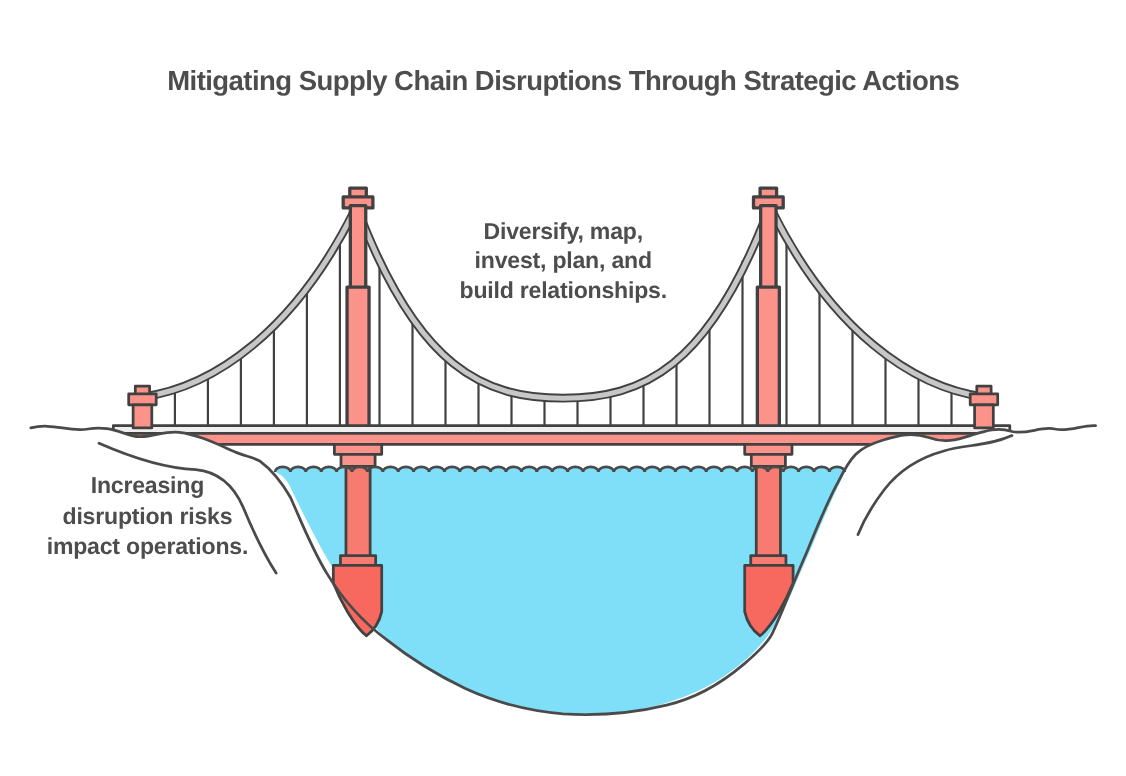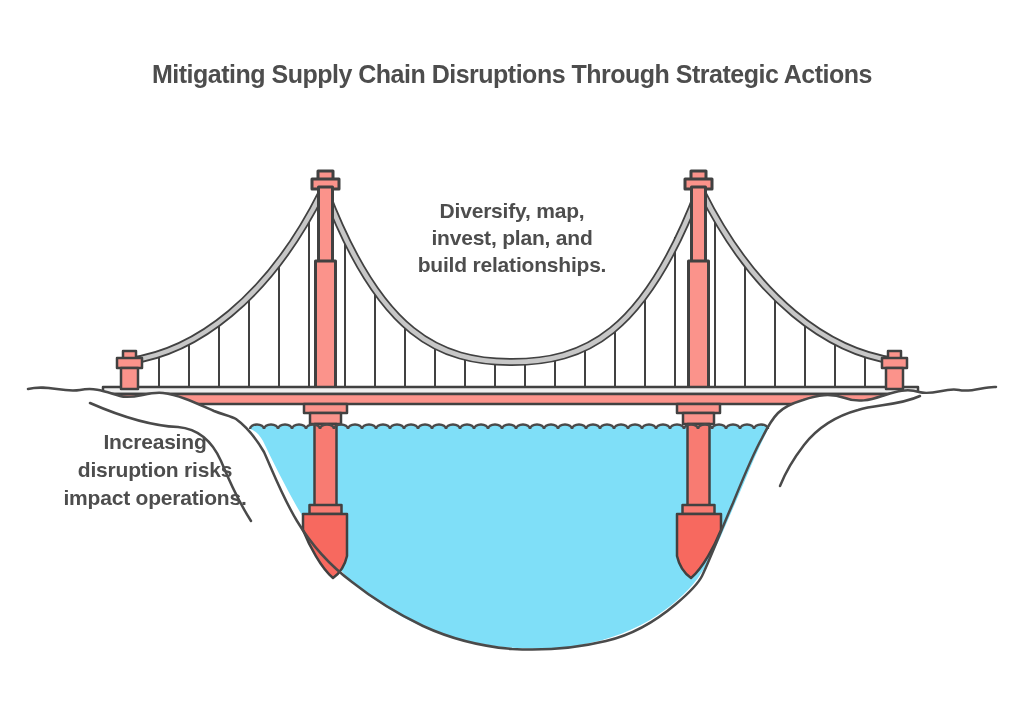--- a/index.html
+++ b/index.html
@@ -10,21 +10,21 @@
   .title{
     position:absolute;left:0;right:0;top:57px;text-align:center;
     font-size:25px;line-height:34px;font-weight:bold;letter-spacing:-0.5px;
     color:var(--text,#4d4d4d);
   }
   .label{
     position:absolute;text-align:center;font-weight:bold;white-space:pre-line;
     font-size:21px;line-height:28px;color:var(--text,#4d4d4d);letter-spacing:-0.2px;
   }
   .label.top{left:352px;top:150px;width:320px;line-height:27px;margin-top:47px;}
-  .label.left{left:44px;top:428px;width:222px;text-align:center;}
+  .label.left{left:23px;top:428px;width:222px;text-align:center;}
   .label.right{left:772px;top:428px;width:222px;}
   svg{position:absolute;left:0;top:0;}
   .s3{stroke:var(--line);stroke-width:3;stroke-linejoin:round;}
   .s25{stroke:var(--line);stroke-width:2.5;stroke-linejoin:round;}
   .f-salmon{fill:var(--salmon);}
   .f-road{fill:var(--road);}
   .f-coral{fill:var(--coral);}
   .f-footing{fill:var(--footing);}
   .f-white{fill:#ffffff;}
   .f-water{fill:var(--water);}

